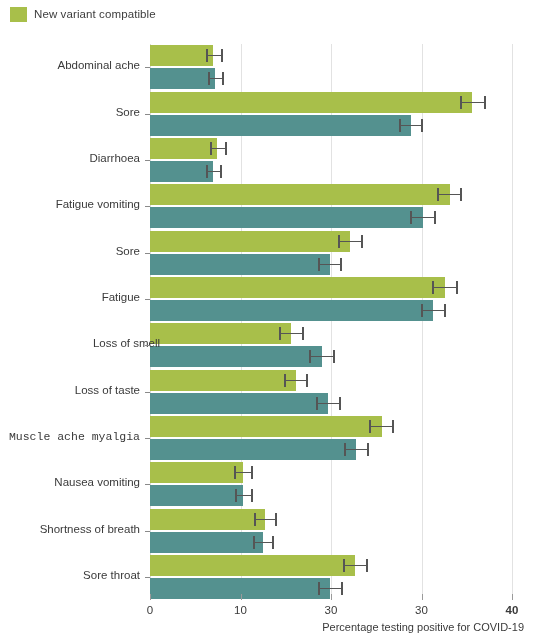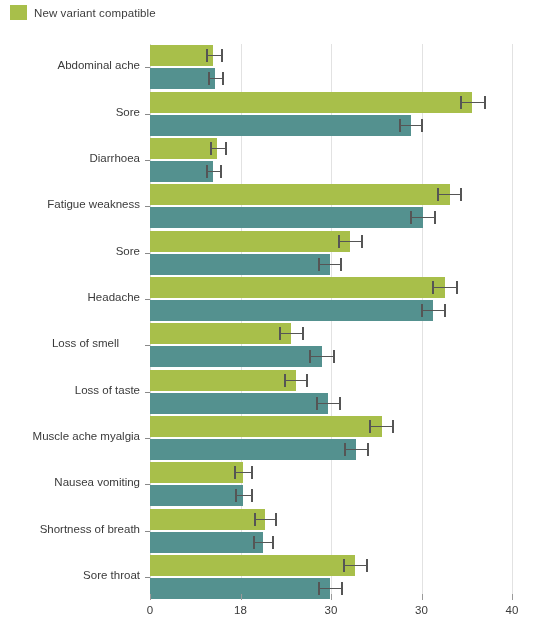--- a/index.html
+++ b/index.html
@@ -24,21 +24,20 @@
 
   
   .legend {
     position: absolute;
     left: 10px;
     top: 5px;
     display: flex;
     align-items: center;
     gap: 26px;
     height: 18px;
-    flex-direction: column;
   }
   .legend-entry {
     display: flex;
     align-items: center;
     gap: 7px;
   }
   .legend-swatch {
     width: 17px;
     height: 15px;
     display: inline-block;
@@ -303,45 +302,46 @@
       </div>
     </div>
 
   <div id="cat-labels">
       <div class="cat-label" style="left: 0px; width: 140px; top: 59.1667px;">Abdominal ache</div>
       <div class="cat-tick" style="left: 145px; top: 67.1667px;"></div>
       <div class="cat-label" style="left: 0px; width: 140px; top: 105.5px;">Sore</div>
       <div class="cat-tick" style="left: 145px; top: 113.5px;"></div>
       <div class="cat-label" style="left: 0px; width: 140px; top: 151.833px;">Diarrhoea</div>
       <div class="cat-tick" style="left: 145px; top: 159.833px;"></div>
-      <div class="cat-label" style="left: 0px; width: 140px; top: 198.167px;">Fatigue weakness</div>
+      <div class="cat-label" style="left: 0px; width: 140px; top: 198.167px;">Fatigue vomiting</div>
       <div class="cat-tick" style="left: 145px; top: 206.167px;"></div>
       <div class="cat-label" style="left: 0px; width: 140px; top: 244.5px;">Sore</div>
       <div class="cat-tick" style="left: 145px; top: 252.5px;"></div>
-      <div class="cat-label" style="left: 0px; width: 140px; top: 290.833px;">Headache</div>
+      <div class="cat-label" style="left: 0px; width: 140px; top: 290.833px;">Fatigue</div>
       <div class="cat-tick" style="left: 145px; top: 298.833px;"></div>
-      <div class="cat-label" style="left: 0px; width: 119px; top: 337.167px;">Loss of smell</div>
+      <div class="cat-label" style="left: 0px; width: 160px; top: 337.167px;">Loss of smell</div>
       <div class="cat-tick" style="left: 145px; top: 345.167px;"></div>
       <div class="cat-label" style="left: 0px; width: 140px; top: 383.5px;">Loss of taste</div>
       <div class="cat-tick" style="left: 145px; top: 391.5px;"></div>
-      <div class="cat-label" style="left: 0px; width: 140px; top: 429.833px;">Muscle ache myalgia</div>
+      <div class="cat-label" style="left: 0px; width: 140px; top: 429.833px; font-family: Liberation Mono, monospace;">Muscle ache myalgia</div>
       <div class="cat-tick" style="left: 145px; top: 437.833px;"></div>
       <div class="cat-label" style="left: 0px; width: 140px; top: 476.167px;">Nausea vomiting</div>
       <div class="cat-tick" style="left: 145px; top: 484.167px;"></div>
       <div class="cat-label" style="left: 0px; width: 140px; top: 522.5px;">Shortness of breath</div>
       <div class="cat-tick" style="left: 145px; top: 530.5px;"></div>
       <div class="cat-label" style="left: 0px; width: 140px; top: 568.833px;">Sore throat</div>
       <div class="cat-tick" style="left: 145px; top: 576.833px;"></div>
     </div>
   <div id="x-axis">
       <div class="xtick-mark" style="left: 150px; top: 594px;"></div>
       <div class="xtick-label" style="left: 130px; top: 604px;">0</div>
       <div class="xtick-mark" style="left: 240.5px; top: 594px;"></div>
-      <div class="xtick-label" style="left: 220.5px; top: 604px;">18</div>
+      <div class="xtick-label" style="left: 220.5px; top: 604px;">10</div>
       <div class="xtick-mark" style="left: 331px; top: 594px;"></div>
       <div class="xtick-label" style="left: 311px; top: 604px;">30</div>
       <div class="xtick-mark" style="left: 421.5px; top: 594px;"></div>
       <div class="xtick-label" style="left: 401.5px; top: 604px;">30</div>
       <div class="xtick-mark" style="left: 512px; top: 594px;"></div>
-      <div class="xtick-label" style="left: 492px; top: 604px;">40</div>
+      <div class="xtick-label" style="left: 492px; top: 604px; font-weight: bold;">40</div>
     </div>
 
+  <div class="x-axis-title">Percentage testing positive for COVID-19</div>
 </div>
 
 </body></html>

